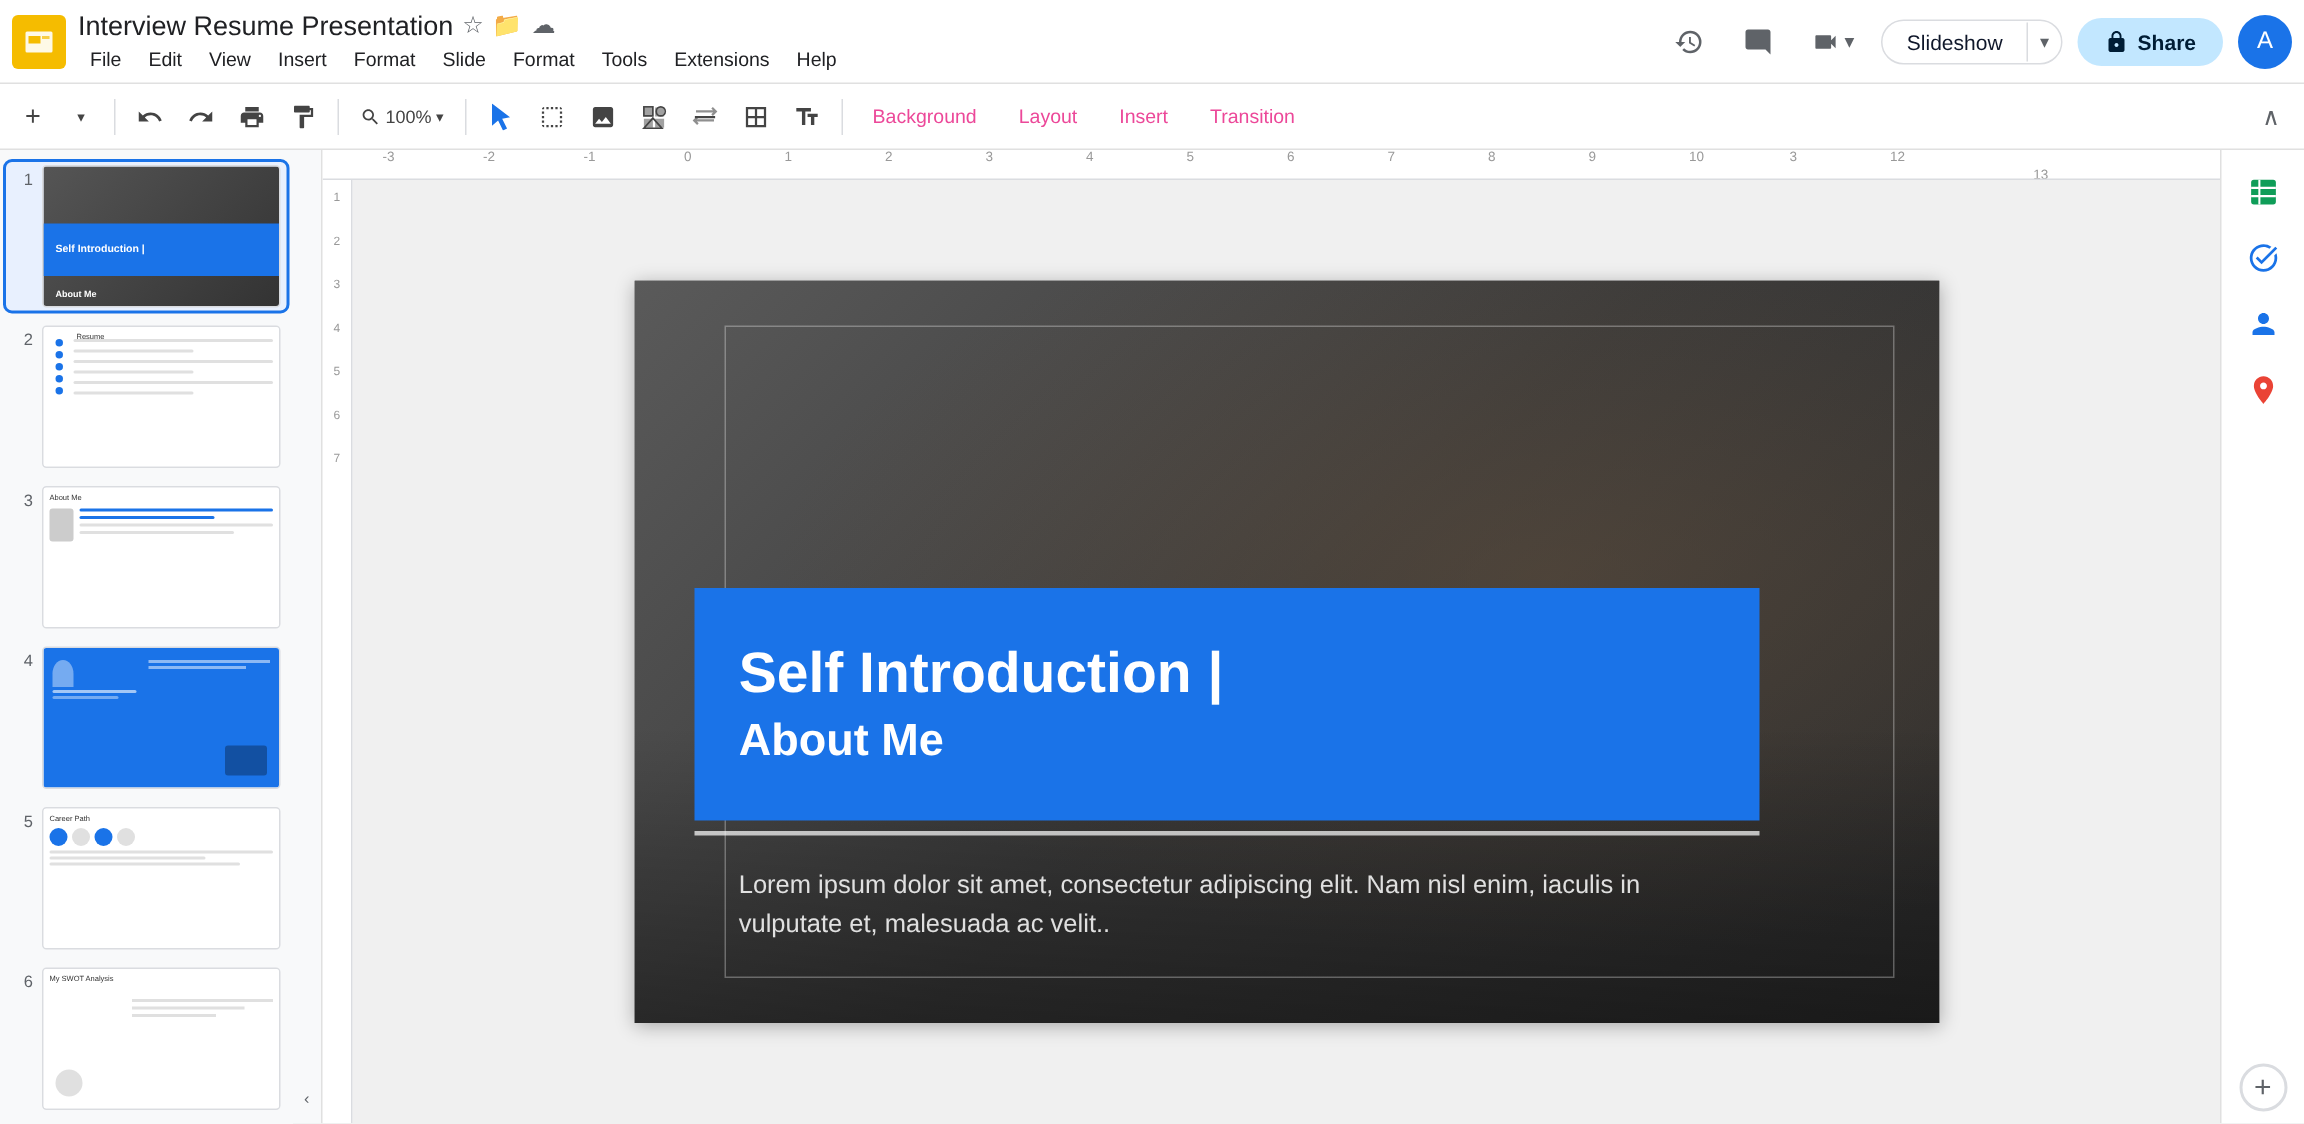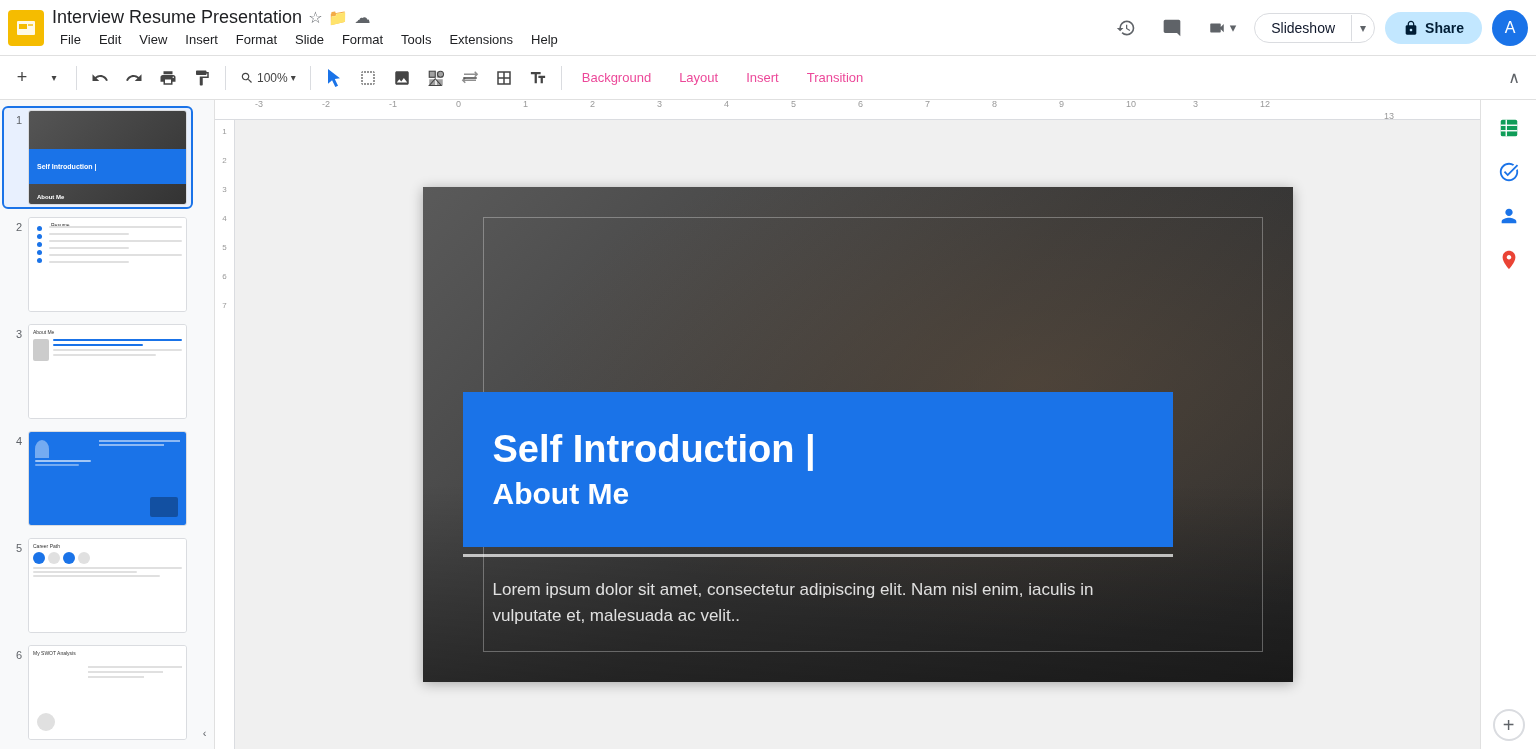--- a/index.html
+++ b/index.html
@@ -770,21 +770,21 @@
         <span style="width:67px; display:inline-block; text-align:left;">3</span>
         <span style="width:67px; display:inline-block; text-align:left;">4</span>
         <span style="width:67px; display:inline-block; text-align:left;">5</span>
         <span style="width:67px; display:inline-block; text-align:left;">6</span>
         <span style="width:67px; display:inline-block; text-align:left;">7</span>
         <span style="width:67px; display:inline-block; text-align:left;">8</span>
         <span style="width:67px; display:inline-block; text-align:left;">9</span>
         <span style="width:67px; display:inline-block; text-align:left;">10</span>
         <span style="width:67px; display:inline-block; text-align:left;">3</span>
         <span style="width:67px; display:inline-block; text-align:left;">12</span>
-        <span style="width:67px; display:inline-block; text-align:right;margin-top:12px;">13</span>
+        <span style="width:67px; display:inline-block; text-align:center;margin-top:12px;">13</span>
       </div>
     </div>
 
     <div style="display:flex; flex:1; overflow:hidden;">
 
       <div class="ruler-v">
         <span style="font-size:8px; color:#999; text-align:center; padding:2px 0;">1</span>
         <span style="font-size:8px; color:#999; text-align:center; padding:18px 0 2px;">2</span>
         <span style="font-size:8px; color:#999; text-align:center; padding:18px 0 2px;">3</span>
         <span style="font-size:8px; color:#999; text-align:center; padding:18px 0 2px;">4</span>

